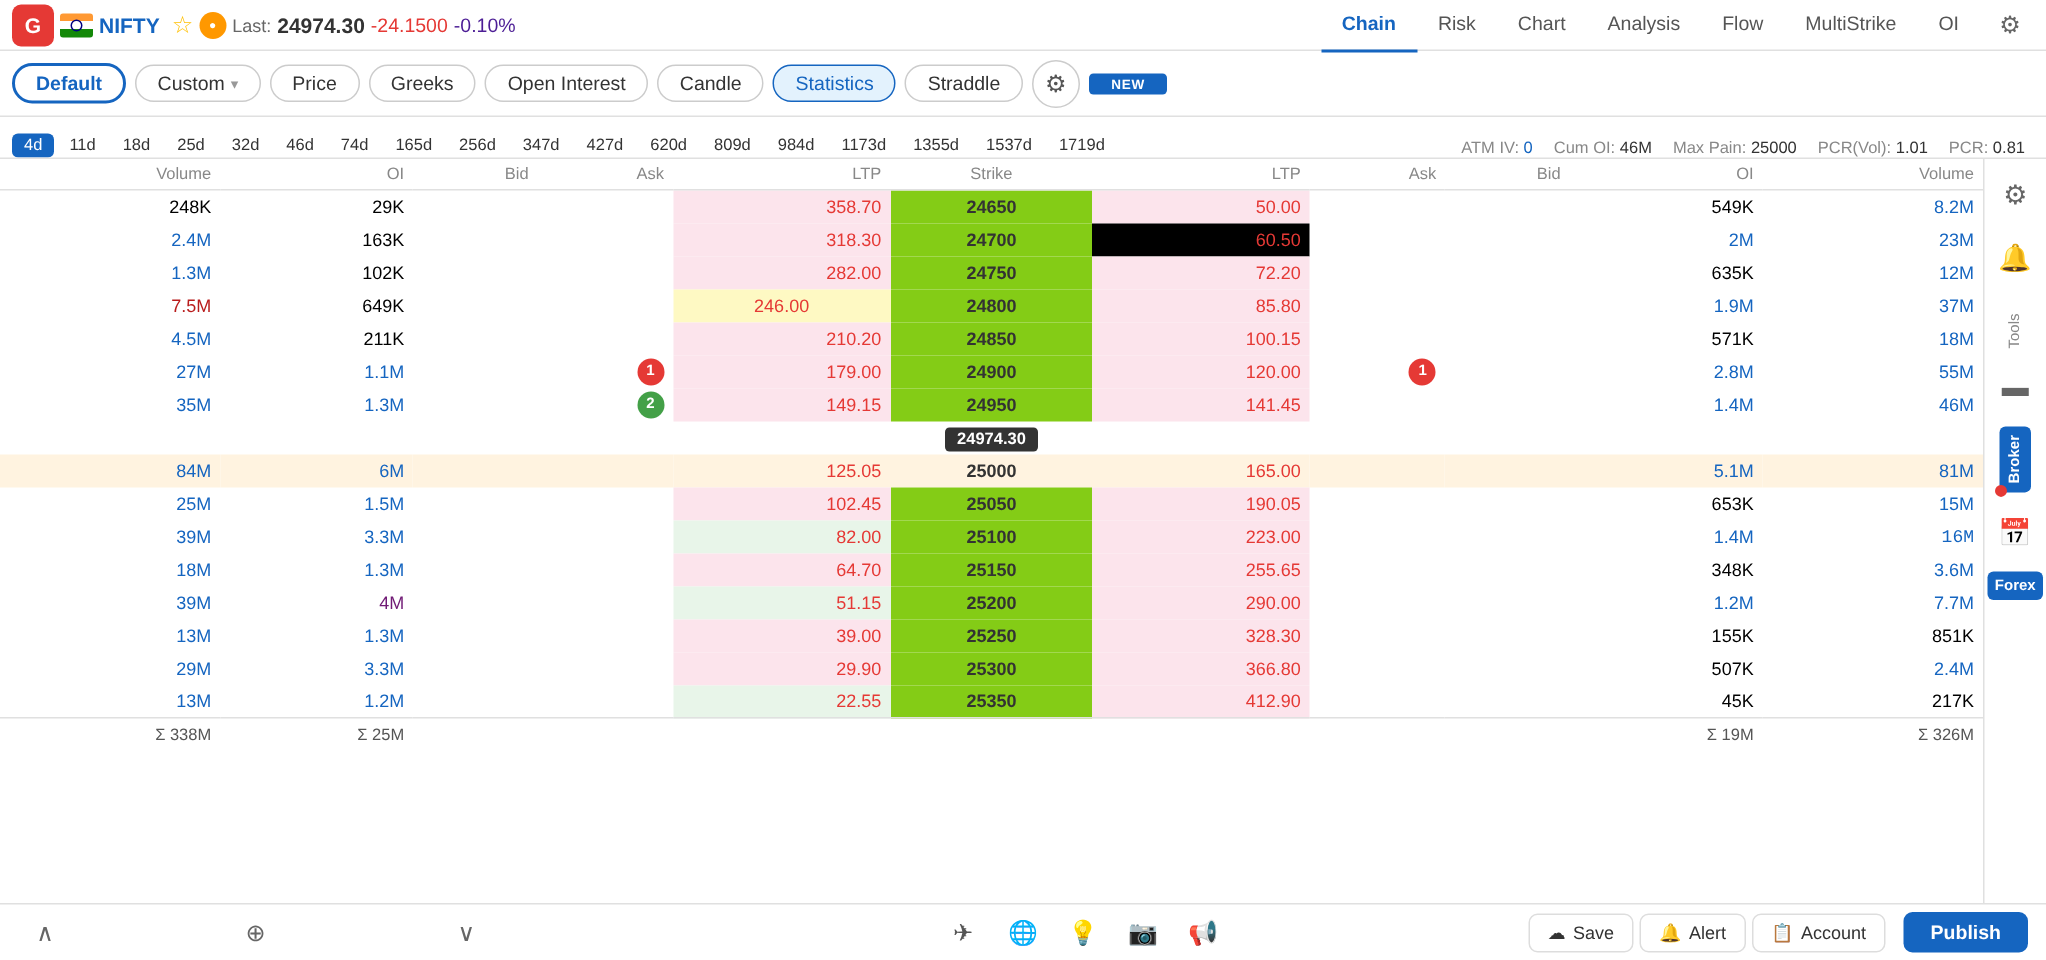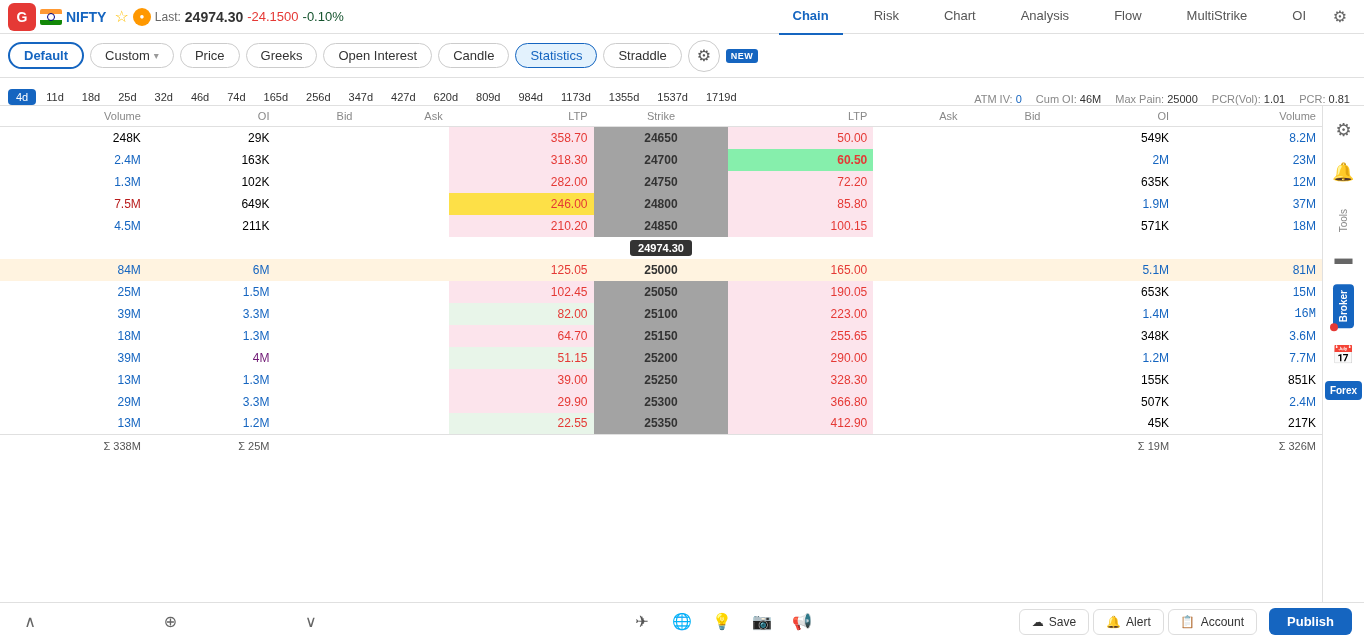--- a/index.html
+++ b/index.html
@@ -12,37 +12,37 @@
     }
     .brand-icon { width: 28px; height: 28px; background: #e53935; border-radius: 6px; color: #fff; display: flex; align-items: center; justify-content: center; font-weight: bold; font-size: 14px; flex-shrink: 0; }
     .flag-icon { width: 22px; height: 16px; background: linear-gradient(to bottom, #ff9933 33%, #fff 33%, #fff 66%, #138808 66%); border-radius: 2px; flex-shrink: 0; position: relative; }
     .flag-icon::after { content: ''; position: absolute; top: 50%; left: 50%; transform: translate(-50%, -50%); width: 6px; height: 6px; border: 1px solid #000080; border-radius: 50%; }
     .nifty-label { font-weight: bold; color: #1565c0; font-size: 14px; margin-right: 4px; }
     .star-icon { color: #ffc107; font-size: 16px; cursor: pointer; }
     .coin-icon { width: 18px; height: 18px; background: #ff9800; border-radius: 50%; display: flex; align-items: center; justify-content: center; color: #fff; font-size: 9px; flex-shrink: 0; }
     .last-label { color: #666; font-size: 12px; }
     .last-price { font-weight: bold; font-size: 14px; color: #333; }
     .price-change { color: #e53935; font-size: 13px; font-weight: 500; }
-    .price-pct { color: #14532d; font-size: 13px; }
+    .price-pct { color: #4c1d95; font-size: 13px; }
     .nav-spacer { flex: 1; }
-    .nav-tabs { display: flex; gap: 17px; }
+    .nav-tabs { display: flex; gap: 0; }
     .nav-tab { padding: 4px 14px; font-size: 13px; color: #555; cursor: pointer; border-bottom: 2px solid transparent; line-height: 26px; }
     .nav-tab.active { color: #1565c0; border-bottom: 2px solid #1565c0; font-weight: 600; }
 
     
     .toolbar {
       display: flex; align-items: center; height: 44px; background: #fff;
       border-bottom: 1px solid #e0e0e0; padding: 0 8px; gap: 6px;
     }
     .btn-default { background: #fff; border: 2px solid #1565c0; color: #1565c0; border-radius: 20px; padding: 4px 14px; font-size: 13px; font-weight: 600; cursor: pointer; }
     .btn-pill { background: #fff; border: 1px solid #ccc; color: #333; border-radius: 20px; padding: 4px 14px; font-size: 13px; cursor: pointer; display: flex; align-items: center; gap: 4px; }
     .btn-pill.active { border-color: #1565c0; color: #1565c0; background: #e3f2fd; }
     .chevron-down { font-size: 10px; color: #999; }
     .gear-btn { background: none; border: 1px solid #ccc; border-radius: 50%; width: 32px; height: 32px; display: flex; align-items: center; justify-content: center; cursor: pointer; font-size: 16px; color: #555; }
-    .new-badge { background: #1565c0; color: #fff; font-size: 9px; font-weight: bold; padding: 2px 5px; border-radius: 3px; letter-spacing: 0.5px; }
+    .new-badge { background: #1565c0; color: #fff; font-size: 9px; font-weight: bold; padding: 2px 15px; border-radius: 3px; letter-spacing: 0.5px; }
 
     
     .date-row {
       display: flex; align-items: flex-end; height: 28px; background: #fff;
       border-bottom: 1px solid #e0e0e0; padding: 0 8px; gap: 2px; overflow-x: auto;
     }
     .date-btn { padding: 2px 8px; font-size: 11px; color: #333; cursor: pointer; border-radius: 4px; white-space: nowrap; }
     .date-btn.active { background: #1565c0; color: #fff; border-radius: 4px; }
     .date-spacer { flex: 1; }
     .stat-item { font-size: 11px; color: #555; white-space: nowrap; padding: 0 6px; }
@@ -50,21 +50,21 @@
     .stat-val { color: #333; font-weight: 500; }
     .stat-val.highlight { color: #1565c0; }
 
     
     .options-table { flex: 1; overflow-y: auto; overflow-x: hidden; }
     table { width: 100%; border-collapse: collapse; }
     thead th { position: sticky; top: 0; background: #fff; font-size: 11px; color: #888; font-weight: 500; padding: 4px 6px; border-bottom: 1px solid #e0e0e0; text-align: right; z-index: 2; }
     thead th.center { text-align: center; }
     tbody tr { height: 22px; }
     td { font-size: 12px; padding: 2px 6px; text-align: right; white-space: nowrap; }
-    td.strike { text-align: center; font-weight: 600; color: #333; background: #a3a3a3; }
+    td.strike { text-align: center; font-weight: 600; color: #333; background: #84cc16; }
     .atm-row td { background: #fff3e0 !important; }
     .atm-marker { background: #333; color: #fff; font-size: 11px; font-weight: bold; padding: 2px 8px; border-radius: 3px; text-align: center; }
     .badge-red { width: 18px; height: 18px; background: #e53935; border-radius: 50%; color: #fff; font-size: 10px; font-weight: bold; display: inline-flex; align-items: center; justify-content: center; }
     .badge-green { width: 18px; height: 18px; background: #43a047; border-radius: 50%; color: #fff; font-size: 10px; font-weight: bold; display: inline-flex; align-items: center; justify-content: center; }
     .sum-row td { font-size: 11px; color: #555; font-weight: 500; border-top: 1px solid #e0e0e0; }
     .panel-icon { width: 32px; height: 32px; display: flex; align-items: center; justify-content: center; color: #666; font-size: 18px; cursor: pointer; border-radius: 6px; }
 
     
     .bottom-bar { display: flex; align-items: center; height: 38px; background: #fff; border-top: 1px solid #e0e0e0; padding: 0 12px; gap: 4px; }
     .collapse-btn { width: 36px; height: 28px; display: flex; align-items: center; justify-content: center; color: #666; cursor: pointer; font-size: 16px; }
@@ -196,21 +196,21 @@
             <td>549K</td>
             <td style="color: rgb(21, 101, 192);">8.2M</td>
           </tr>
           <tr>
             <td style="color: rgb(21, 101, 192);">2.4M</td>
             <td>163K</td>
             <td></td>
             <td></td>
             <td style="color: rgb(229, 57, 53); background: rgb(252, 228, 236);">318.30</td>
             <td class="strike">24700</td>
-            <td style="color: rgb(229, 57, 53); background: #86efac; font-weight: bold;">60.50</td>
+            <td style="color: rgb(229, 57, 53); background: #000000;">60.50</td>
             <td></td>
             <td></td>
             <td style="color: rgb(21, 101, 192);">2M</td>
             <td style="color: rgb(21, 101, 192);">23M</td>
           </tr>
           <tr>
             <td style="color: rgb(21, 101, 192);">1.3M</td>
             <td>102K</td>
             <td></td>
             <td></td>
@@ -220,40 +220,66 @@
             <td></td>
             <td></td>
             <td>635K</td>
             <td style="color: rgb(21, 101, 192);">12M</td>
           </tr>
           <tr>
             <td style="color: #b91c1c;">7.5M</td>
             <td>649K</td>
             <td></td>
             <td></td>
-            <td style="color: rgb(229, 57, 53); background: #fde047;">246.00</td>
+            <td style="color: rgb(229, 57, 53); background: #fef9c3; text-align: center;">246.00</td>
             <td class="strike">24800</td>
             <td style="color: rgb(229, 57, 53); background: rgb(252, 228, 236); margin-left: 16px;">85.80</td>
             <td></td>
             <td></td>
             <td style="color: rgb(21, 101, 192);">1.9M</td>
             <td style="color: rgb(21, 101, 192);">37M</td>
           </tr>
           <tr>
             <td style="color: rgb(21, 101, 192);">4.5M</td>
             <td>211K</td>
             <td></td>
             <td></td>
             <td style="color: rgb(229, 57, 53); background: rgb(252, 228, 236);">210.20</td>
             <td class="strike">24850</td>
             <td style="color: rgb(229, 57, 53); background: rgb(252, 228, 236);">100.15</td>
             <td></td>
             <td></td>
             <td>571K</td>
             <td style="color: rgb(21, 101, 192);">18M</td>
+          </tr>
+          <tr>
+            <td style="color: rgb(21, 101, 192);">27M</td>
+            <td style="color: rgb(21, 101, 192);">1.1M</td>
+            <td></td>
+            <td><span class="badge-red">1</span></td>
+            <td style="color: rgb(229, 57, 53); background: rgb(252, 228, 236);">179.00</td>
+            <td class="strike">24900</td>
+            <td style="color: rgb(229, 57, 53); background: rgb(252, 228, 236);">120.00</td>
+            <td><span class="badge-red">1</span></td>
+            <td></td>
+            <td style="color: rgb(21, 101, 192);">2.8M</td>
+            <td style="color: rgb(21, 101, 192);">55M</td>
+          </tr>
+          <tr>
+            <td style="color: rgb(21, 101, 192);">35M</td>
+            <td style="color: rgb(21, 101, 192);">1.3M</td>
+            <td></td>
+            <td><span class="badge-green">2</span></td>
+            <td style="color: rgb(229, 57, 53); background: rgb(252, 228, 236);">149.15</td>
+            <td class="strike">24950</td>
+            <td style="color: rgb(229, 57, 53); background: rgb(252, 228, 236);">141.45</td>
+            <td></td>
+            <td></td>
+            <td style="color: rgb(21, 101, 192);">1.4M</td>
+            <td style="color: rgb(21, 101, 192);">46M</td>
           </tr>
           <tr>
             <td colspan="11" style="text-align: center; padding: 1px 0px;"><span class="atm-marker">24974.30</span></td>
           </tr>
           <tr class="atm-row">
             <td style="color: rgb(21, 101, 192);">84M</td>
             <td style="color: rgb(21, 101, 192);">6M</td>
             <td></td>
             <td></td>
             <td style="color: rgb(229, 57, 53); background: rgb(232, 245, 233);">125.05</td>

